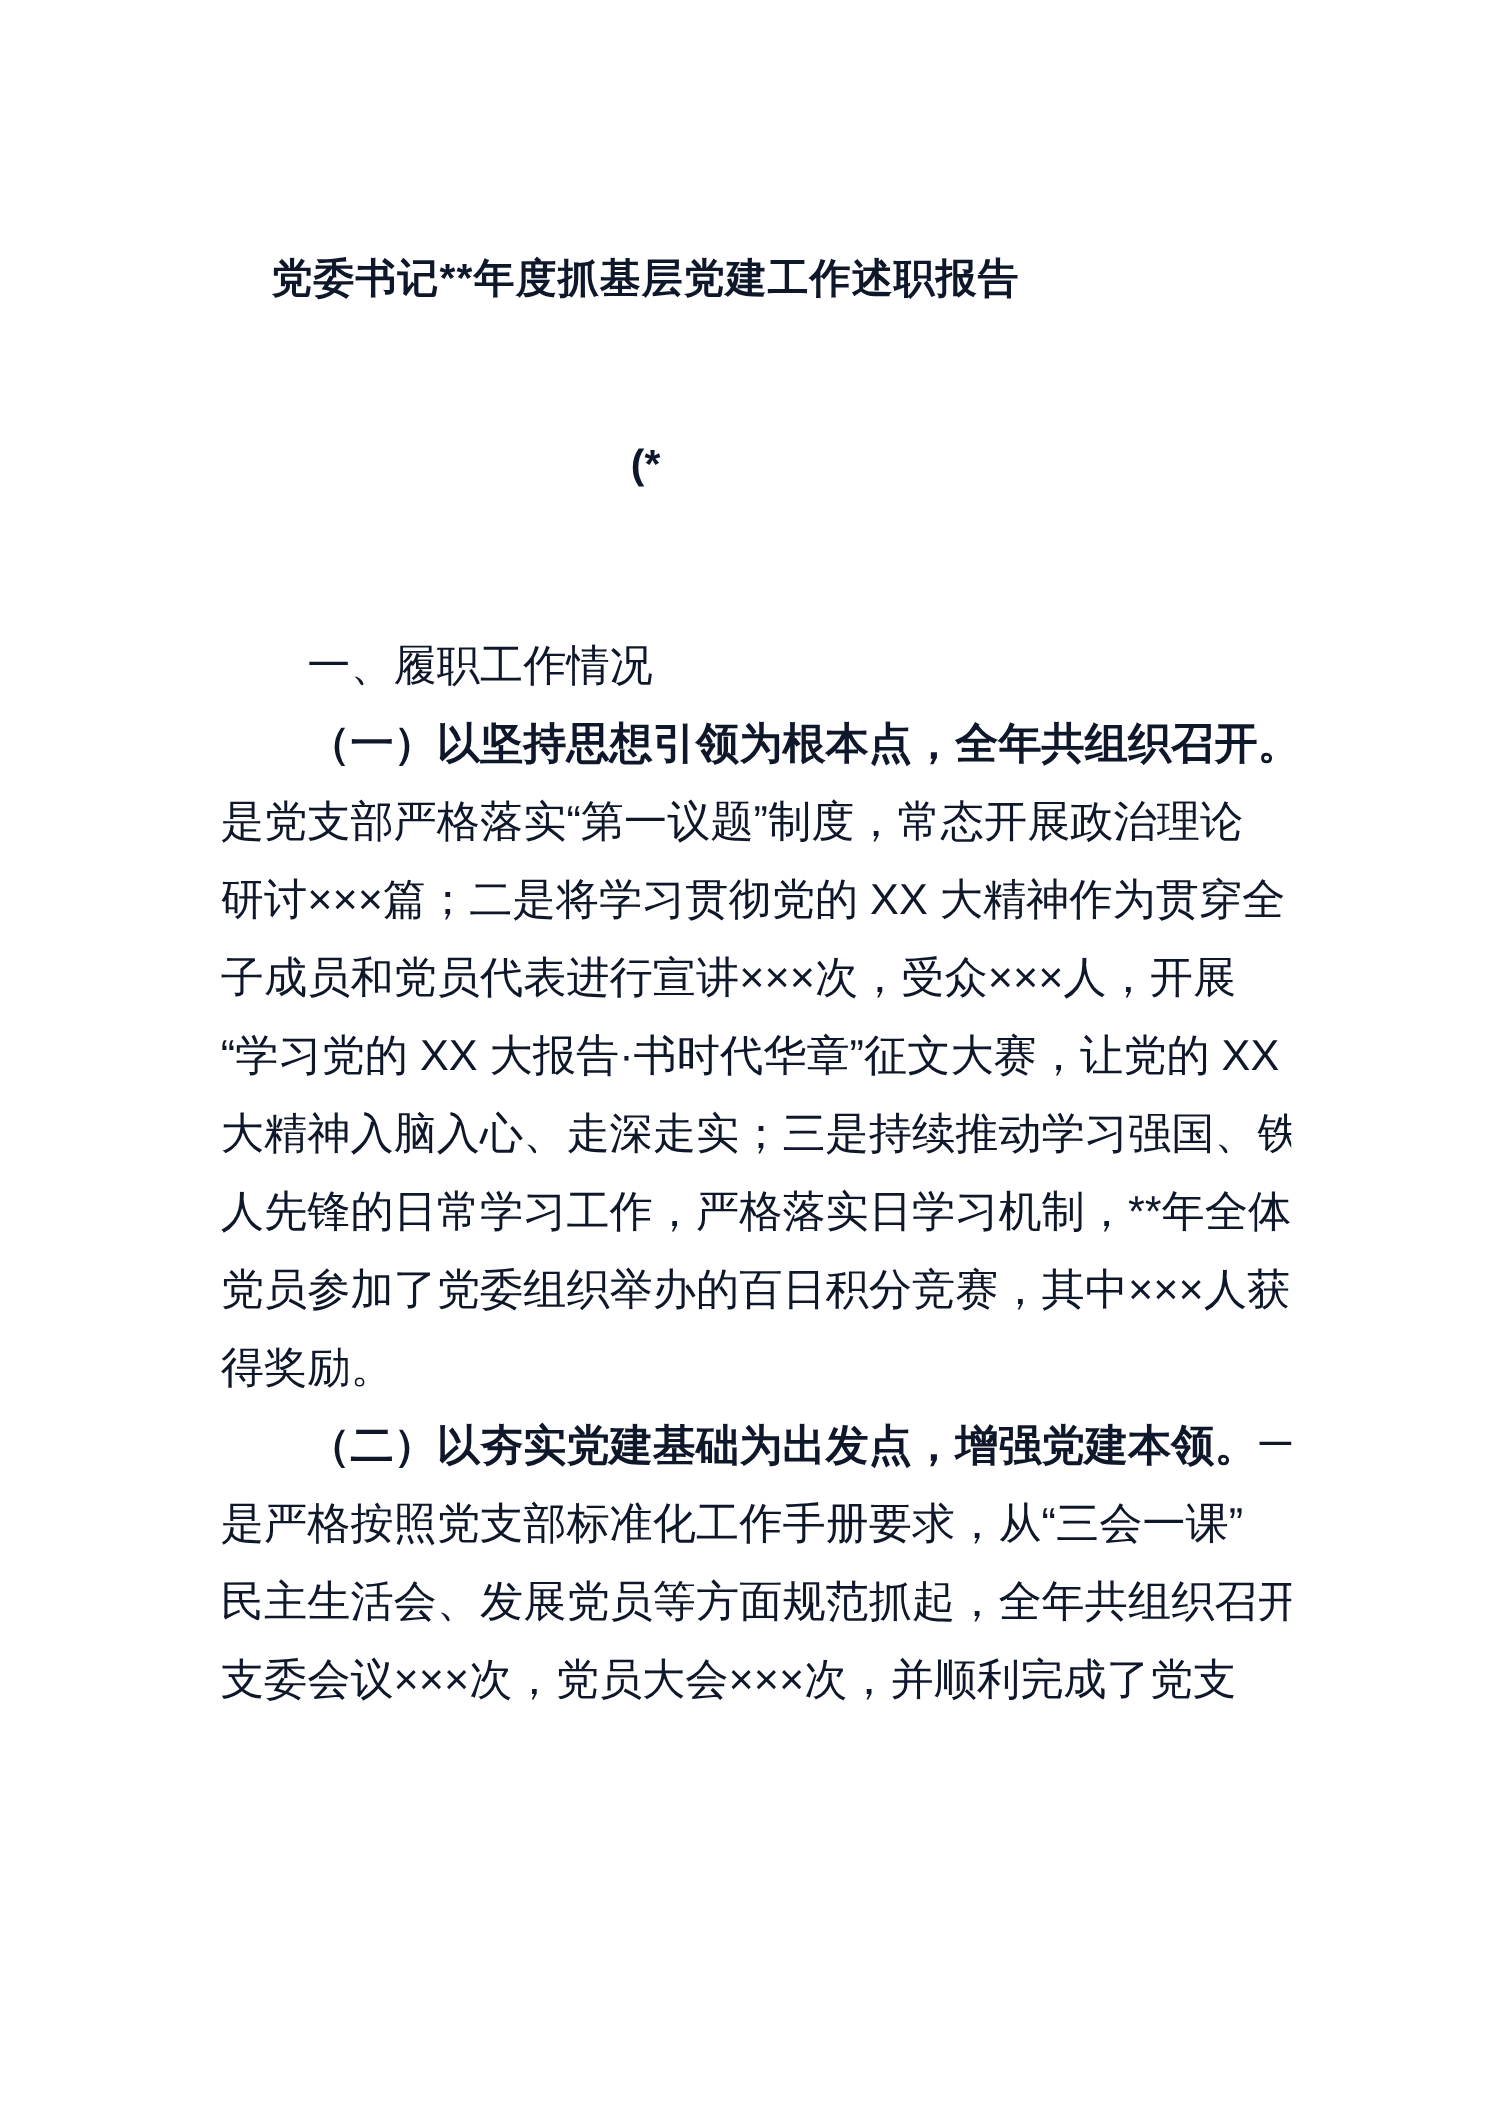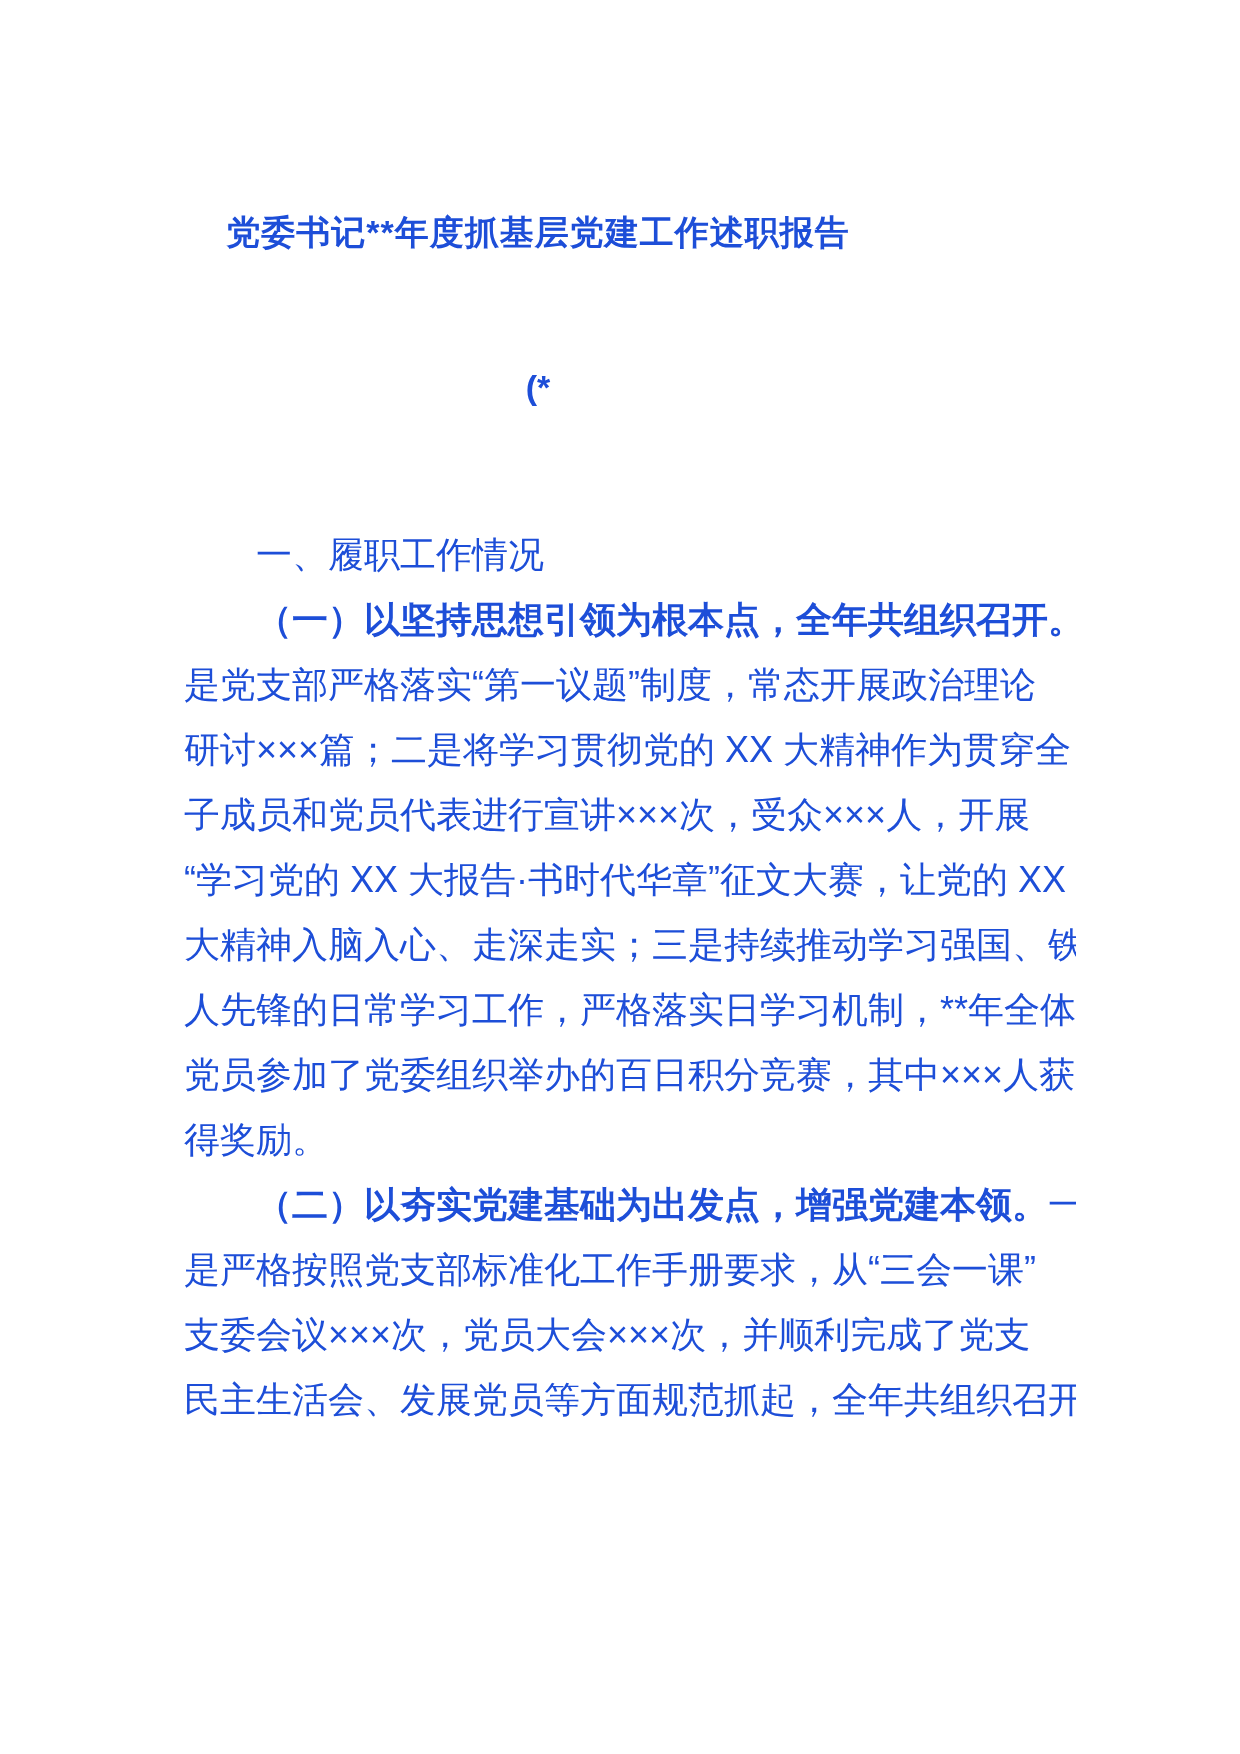--- a/index.html
+++ b/index.html
@@ -7,21 +7,21 @@
     padding: 0;
     background: #ffffff;
   }
   .page {
     position: relative;
     width: 1076px;
     height: 1754px;
     box-sizing: border-box;
     padding-top: 200px;
     background: #ffffff;
-    color: #1d4ed8;
+    color: #0f172a;
     font-family: "Liberation Sans", sans-serif;
     overflow: hidden;
   }
   .doc-title {
     height: 65px;
     line-height: 65px;
     text-align: center;
     font-size: 34px;
     font-weight: 700;
     letter-spacing: 1px;
@@ -89,17 +89,17 @@
         <div class="line">子成员和党员代表进行宣讲×××次，受众×××人，开展</div>
         <div class="line">“学习党的 XX 大报告·书时代华章”征文大赛，让党的 XX</div>
         <div class="line">大精神入脑入心、走深走实；三是持续推动学习强国、铁</div>
         <div class="line">人先锋的日常学习工作，严格落实日学习机制，**年全体</div>
         <div class="line">党员参加了党委组织举办的百日积分竞赛，其中×××人获</div>
         <div class="line">得奖励。</div>
       </div>
       <div class="paragraph">
         <div class="line first-line"><span class="lead-bold">（二）以夯实党建基础为出发点，增强党建本领。</span><span class="lead-tail">一</span></div>
         <div class="line">是严格按照党支部标准化工作手册要求，从“三会一课”</div>
+        <div class="line">民主生活会、发展党员等方面规范抓起，全年共组织召开</div>
         <div class="line">支委会议×××次，党员大会×××次，并顺利完成了党支</div>
-        <div class="line">民主生活会、发展党员等方面规范抓起，全年共组织召开</div>
       </div>
     </div>
 </div>
 
 </body></html>

